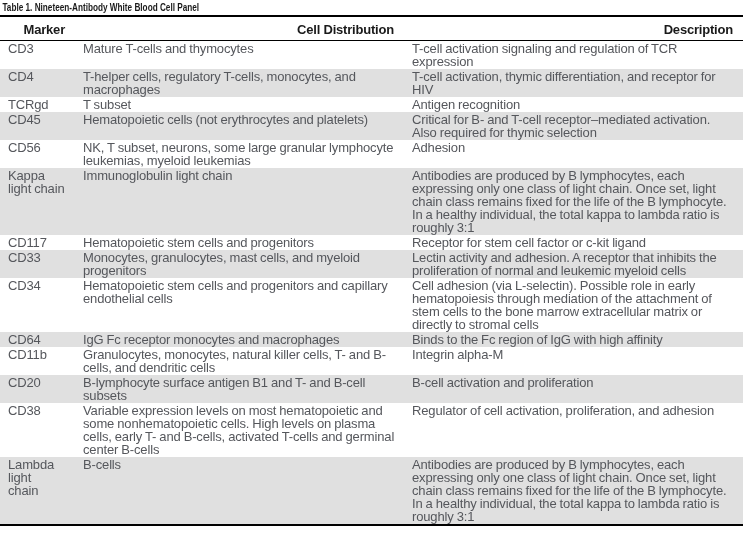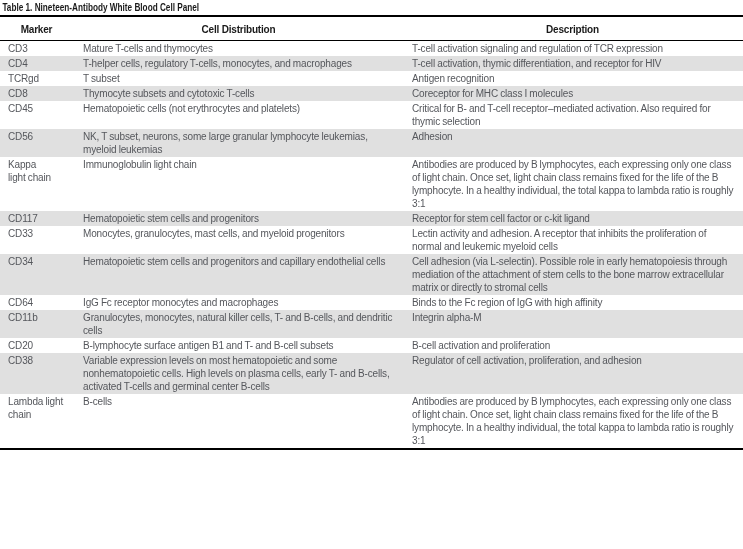--- a/index.html
+++ b/index.html
@@ -28,32 +28,32 @@
     width: 743px;
     border-collapse: collapse;
     table-layout: fixed;
     border-top: 2.5px solid #000000;
     border-bottom: 2px solid #000000;
   }
   col.c-marker { width: 75px; }
   col.c-dist   { width: 329px; }
   col.c-desc   { width: 339px; }
   th {
-    text-align: center;
+    text-align: right;
     vertical-align: bottom;
-    font-size: 10px;
+    font-size: 13px;
     font-weight: bold;
     letter-spacing: -0.2px;
     color: #1a1a1a;
     padding: 7px 10px 4px 8px;
     border-bottom: 1.5px solid #000000;
     line-height: 12px;
   }
   td {
-    font-size: 10px;
+    font-size: 13px;
     line-height: 13px;
     letter-spacing: -0.15px;
     word-spacing: -0.4px;
     color: #55575c;
     vertical-align: top;
     padding: 1px 6px 1px 8px;
     white-space: pre-line;
   }
   tbody tr:nth-child(even) { background: #e0e0e0; }
   tbody tr:nth-child(odd)  { background: #ffffff; }
@@ -85,25 +85,20 @@
         </tr>
         <tr>
           <td>CD4</td>
           <td>T-helper cells, regulatory T-cells, monocytes, and macrophages</td>
           <td>T-cell activation, thymic differentiation, and receptor for HIV</td>
         </tr>
         <tr>
           <td>TCRgd</td>
           <td>T subset</td>
           <td>Antigen recognition</td>
-        </tr>
-        <tr>
-          <td>CD8</td>
-          <td>Thymocyte subsets and cytotoxic T-cells</td>
-          <td>Coreceptor for MHC class I molecules</td>
         </tr>
         <tr>
           <td>CD45</td>
           <td>Hematopoietic cells (not erythrocytes and platelets)</td>
           <td>Critical for B- and T-cell receptor–mediated activation. Also required for thymic selection</td>
         </tr>
         <tr>
           <td>CD56</td>
           <td>NK, T subset, neurons, some large granular lymphocyte leukemias, myeloid leukemias</td>
           <td>Adhesion</td>

